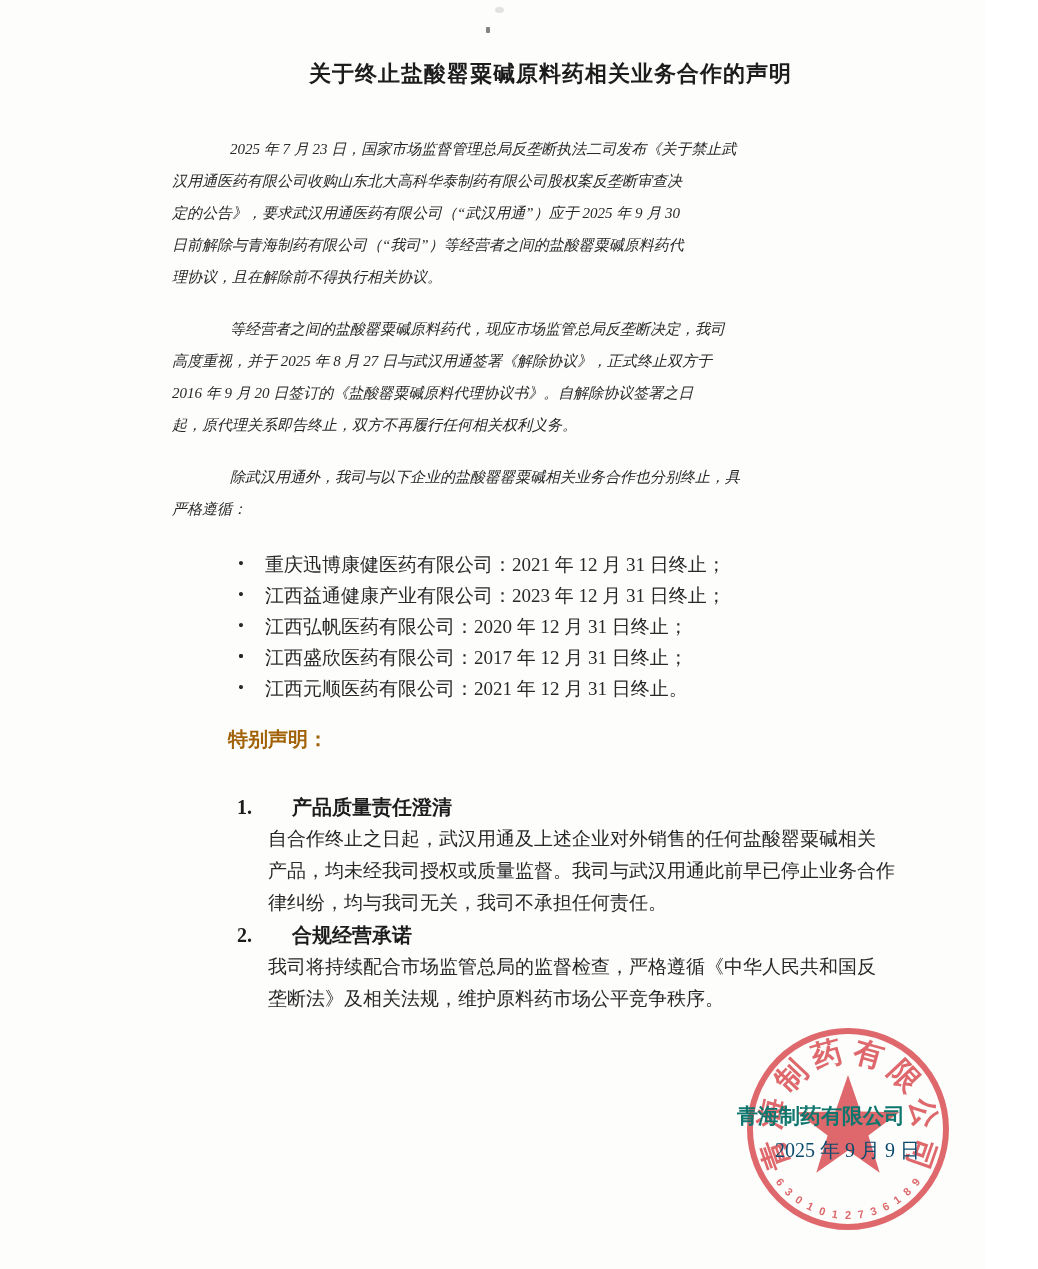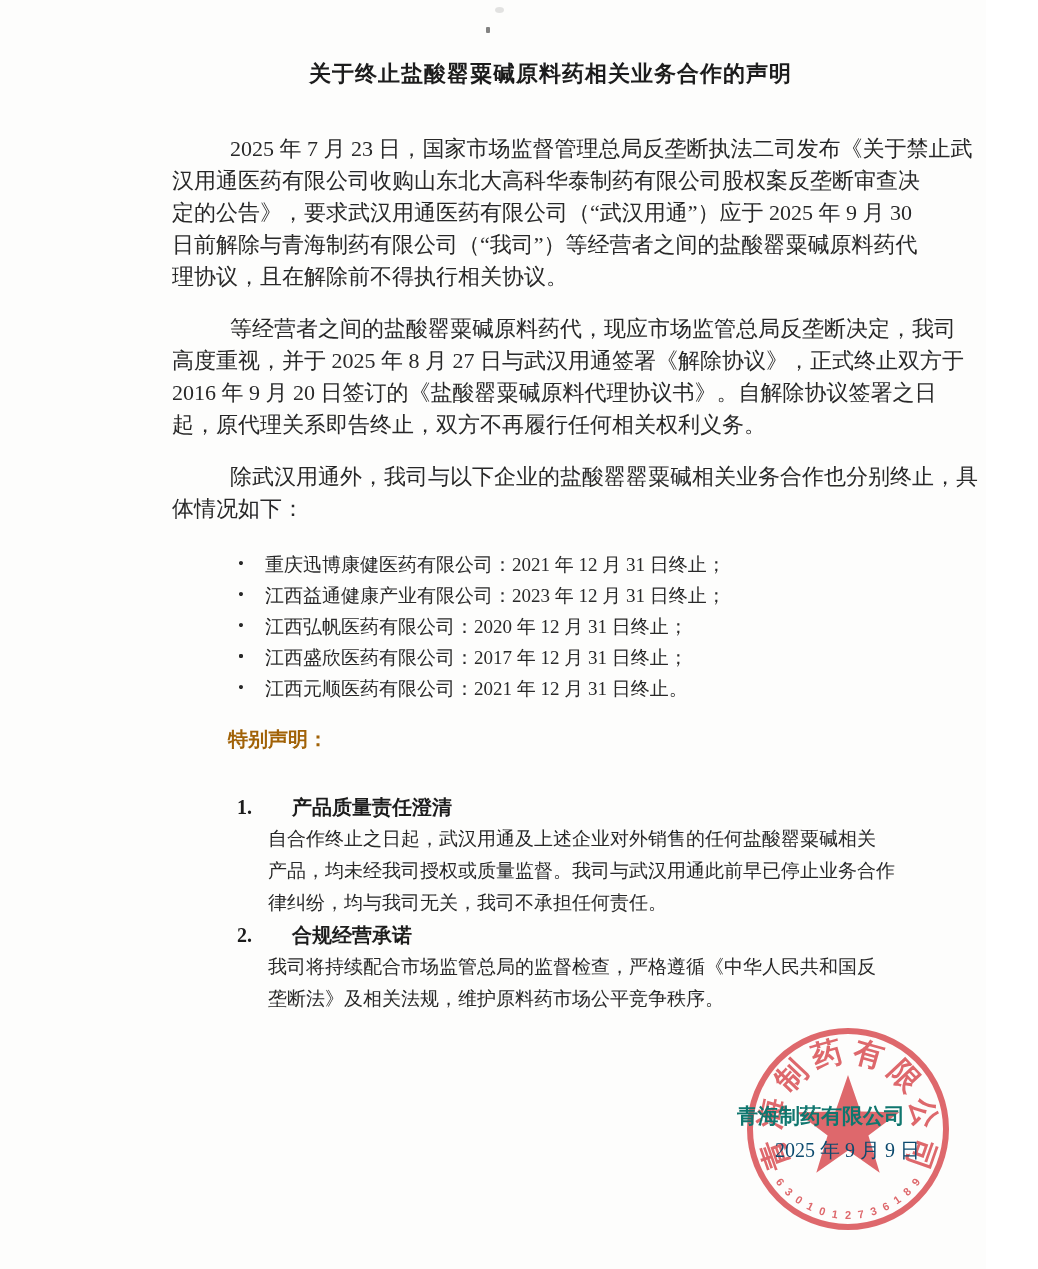--- a/index.html
+++ b/index.html
@@ -11,21 +11,21 @@
   }
   .content { position:absolute; left:172px; top:0; width:757px; }
   .doc-title {
     margin-top:59px; text-align:center;
     font-family:"Liberation Sans","DejaVu Sans",sans-serif;
     font-weight:700; font-size:22px; letter-spacing:1px; color:#1c1c1c;
     line-height:30px;
   }
   .paragraphs { margin-top:44px; }
   .para { margin-bottom:20px; }
-  .line { font-size:22px; line-height:32px; white-space:nowrap; }
+  .line { font-size:15px; line-height:32px; white-space:nowrap;font-style:italic; }
   .line.indent { padding-left:58px; }
   .bullets { margin:24px 0 0 0; padding:0; list-style:none; }
   .bullets li { position:relative; padding-left:93px; font-size:19px; line-height:31px; white-space:nowrap; }
   .bullets li .dot { position:absolute; left:66px; top:-1px; font-size:17px; }
   .special-heading {
     margin-top:20px; padding-left:56px;
     font-family:"Liberation Sans","DejaVu Sans",sans-serif;
     font-weight:700; font-size:20px; line-height:30px; color:#a16207;
   }
   .item-head {
@@ -81,21 +81,21 @@
           <div class="line">理协议，且在解除前不得执行相关协议。</div>
         </div>
         <div class="para">
           <div class="line indent">等经营者之间的盐酸罂粟碱原料药代，现应市场监管总局反垄断决定，我司</div>
           <div class="line">高度重视，并于 2025 年 8 月 27 日与武汉用通签署《解除协议》，正式终止双方于</div>
           <div class="line">2016 年 9 月 20 日签订的《盐酸罂粟碱原料代理协议书》。自解除协议签署之日</div>
           <div class="line">起，原代理关系即告终止，双方不再履行任何相关权利义务。</div>
         </div>
         <div class="para">
           <div class="line indent">除武汉用通外，我司与以下企业的盐酸罂罂粟碱相关业务合作也分别终止，具</div>
-          <div class="line">体情况如下：</div>
+          <div class="line">严格遵循：</div>
         </div>
       </div>
 
     <ul class="bullets" id="bullets">
         <li><span class="dot">•</span><span>重庆迅博康健医药有限公司：2021 年 12 月 31 日终止；</span></li>
         <li><span class="dot">•</span><span>江西益通健康产业有限公司：2023 年 12 月 31 日终止；</span></li>
         <li><span class="dot">•</span><span>江西弘帆医药有限公司：2020 年 12 月 31 日终止；</span></li>
         <li><span class="dot">•</span></li>
         <li><span class="dot">•</span><span>江西盛欣医药有限公司：2017 年 12 月 31 日终止；</span></li>
         <li><span class="dot">•</span><span>江西元顺医药有限公司：2021 年 12 月 31 日终止。</span></li>

